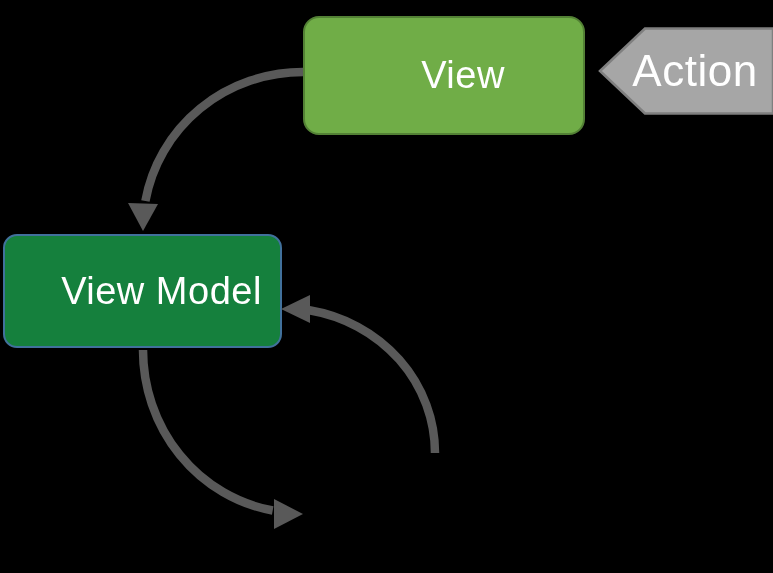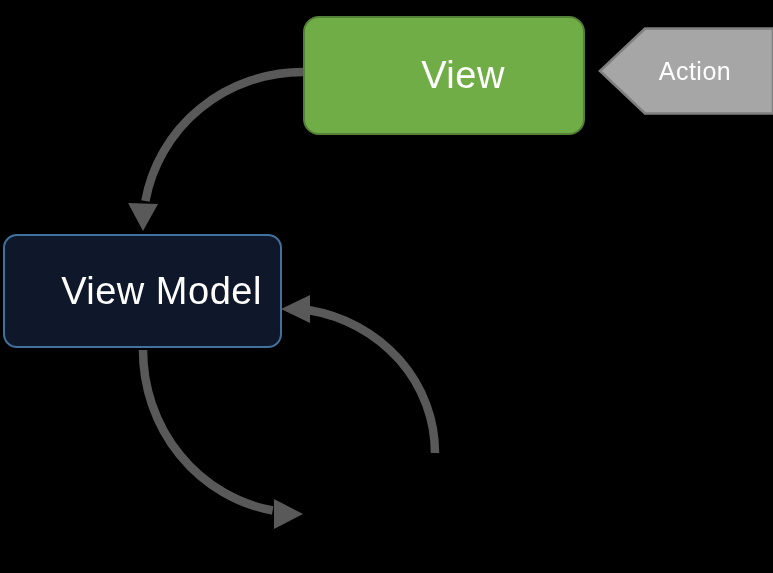--- a/index.html
+++ b/index.html
@@ -63,21 +63,21 @@
   .action-label {
     position: absolute;
     z-index: 3;
     left: 617px;
     top: 28px;
     width: 156px;
     height: 86px;
     display: flex;
     align-items: center;
     justify-content: center;
-    font-size: 25px;
+    font-size: 44px;
     font-weight: 400;
     letter-spacing: 0.5px;
     pointer-events: none;
   }
   .connector {
     fill: none;
     stroke: var(--arrow, #595959);
     stroke-width: 8.5;
   }
   .arrowhead {
@@ -101,20 +101,20 @@
     <polygon class="arrowhead" points="303,514 274,499 274,529"></polygon>
 
     <path class="connector" d="M 435 453 A 152 145 0 0 0 309.4 310.2"></path>
     <polygon class="arrowhead" points="281,309 310,295 310,323"></polygon>
   </svg>
 
   <div class="node node-view" style="background: rgb(112, 173, 71); border-color: rgb(83, 129, 53);">
     <span>View</span>
   </div>
 
-  <div class="node node-viewmodel" style="background: #0f172a; border-color: rgb(65, 113, 156);">
+  <div class="node node-viewmodel" style="background: #15803d; border-color: rgb(65, 113, 156);">
     <span>View Model</span>
   </div>
 
 
   <div class="action-label">Action</div>
 
 </div>
 
 </body></html>

